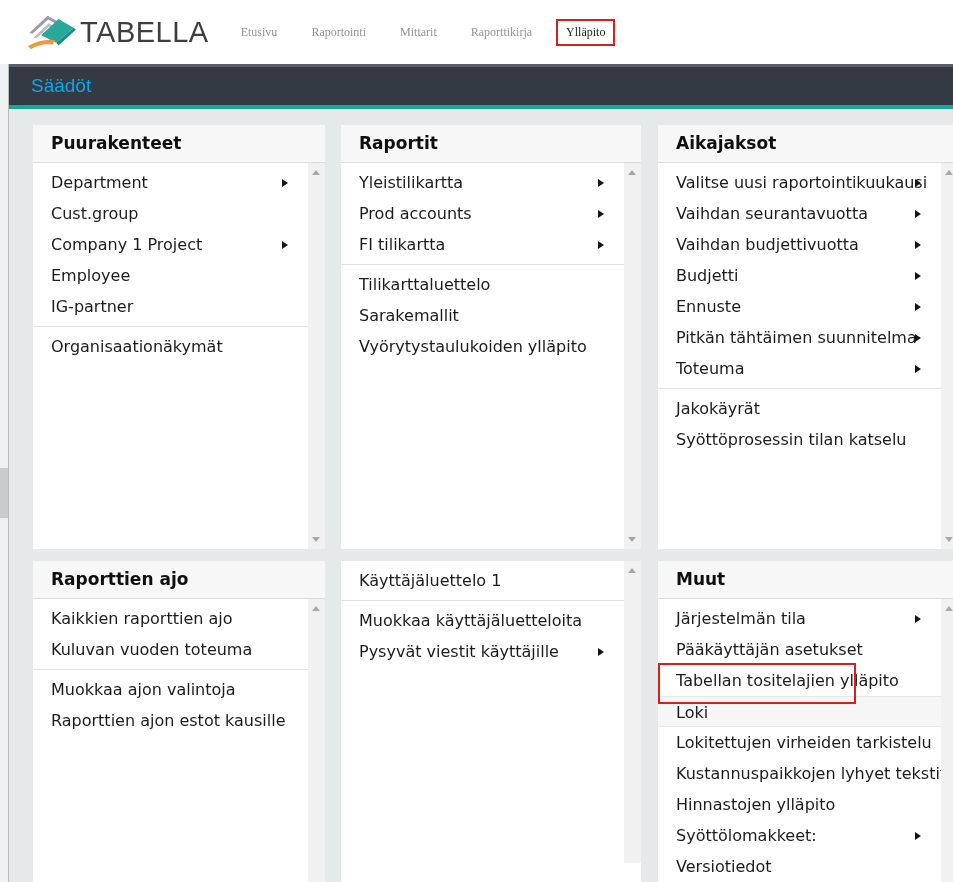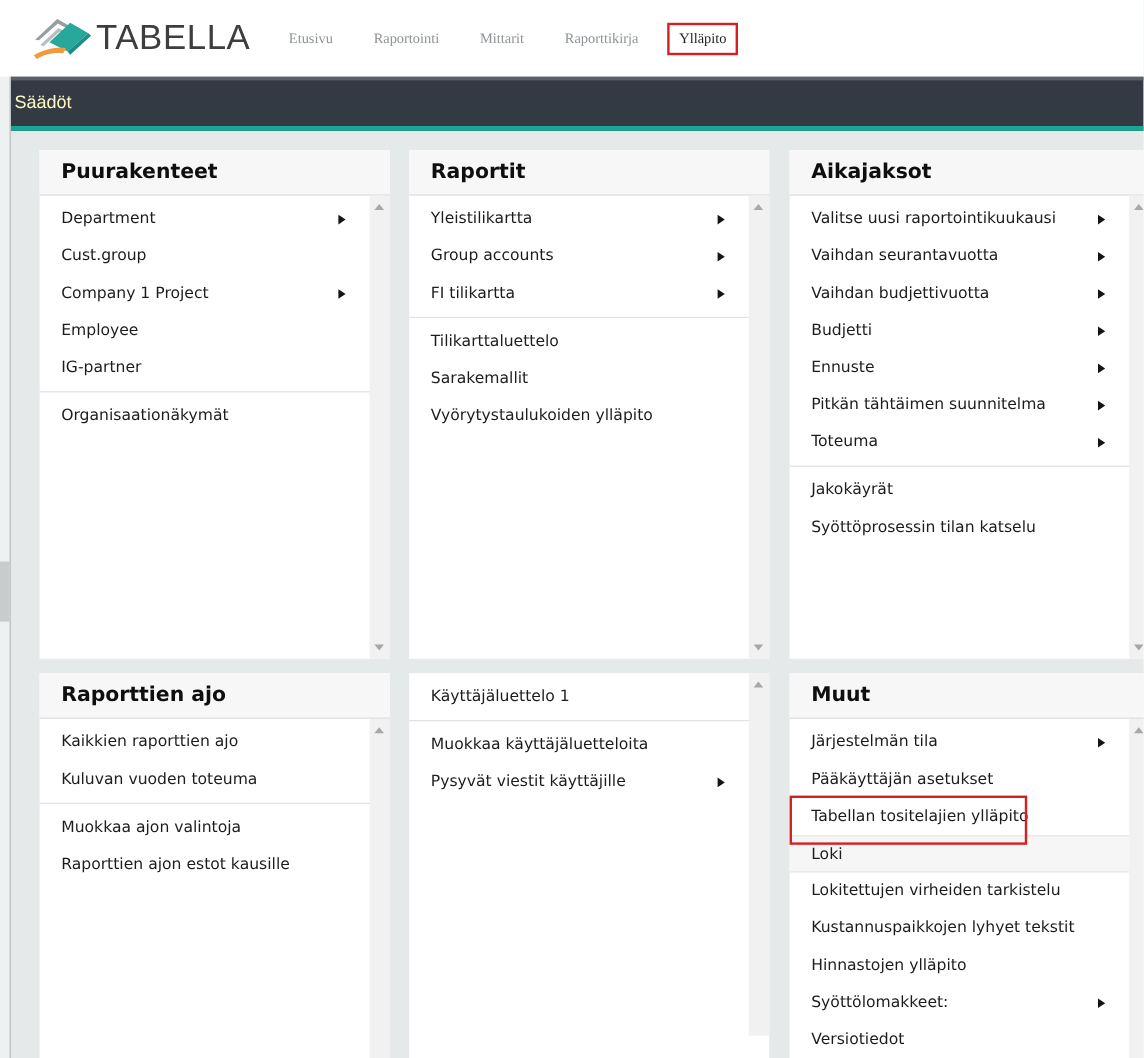--- a/index.html
+++ b/index.html
@@ -18,35 +18,35 @@
   .nav-item{font-family:Liberation Serif, serif;font-size:12px;color:#8f9496;
     padding:4px 8px;border:2px solid transparent;cursor:pointer;white-space:nowrap;}
   .nav-item.active{color:#1f1f1f;}
   .nav-item.annotated{border-color:#d62020;}
   
   .lower{position:relative;height:818px;background:#e6e9e9;}
   .left-strip{position:absolute;left:0;top:0;bottom:0;width:8px;background:#eef1f1;border-right:1px solid #b7bbbc;}
   .strip-handle{position:absolute;left:0;top:404px;width:8px;height:50px;background:#c9cccc;}
   .subheader{margin-left:9px;height:45px;box-sizing:border-box;border-top:3px solid #5a6066;
     border-bottom:4px solid #17a694;background:#343a43;}
-  .subheader span{display:block;line-height:38px;padding-left:3px;color:#fef9c3;font-size:15px;
+  .subheader span{display:block;line-height:38px;padding-left:22px;color:#0ea5e9;font-size:19px;
     font-family:"Liberation Sans",sans-serif;}
   
   .panel{position:absolute;background:#ffffff;}
   .p0{left:33px;top:61px;width:292px;height:424px;}
   .p1{left:341px;top:61px;width:300px;height:424px;}
   .p2{left:658px;top:61px;width:300px;height:424px;}
   .p3{left:33px;top:497px;width:292px;height:340px;}
   .p4{left:341px;top:497px;width:300px;height:340px;}
   .p5{left:658px;top:497px;width:300px;height:340px;}
   .panel-header{height:37px;background:#f7f7f7;border-bottom:1px solid #dcdcdc;}
   .panel-header span{display:block;line-height:37px;padding-left:18px;font-size:17px;font-weight:bold;color:#0f0f0f;}
   .panel-list{position:relative;padding-top:4px;height:calc(100% - 42px);}
   .item{position:relative;height:31px;line-height:31px;box-sizing:border-box;
-    padding-left:18px;margin-right:17px;font-size:13px;color:#1c1c1c;cursor:pointer;white-space:nowrap;overflow:hidden;}
+    padding-left:18px;margin-right:17px;font-size:16px;color:#1c1c1c;cursor:pointer;white-space:nowrap;overflow:hidden;}
   .item.shaded{background:#f6f6f6;border-top:1px solid #e7e7e7;border-bottom:1px solid #e7e7e7;}
   .sub-arrow{position:absolute;right:20px;top:50%;transform:translateY(-50%);
     width:0;height:0;border-left:6px solid #141414;border-top:4px solid transparent;border-bottom:4px solid transparent;}
   .separator{height:1px;background:#e2e2e2;margin:4px 17px 4px 0;}
   .vscroll{position:absolute;top:0;right:0;bottom:0;width:17px;background:#f1f1f1;}
   .sarr{position:absolute;left:4px;width:0;height:0;}
   .sarr.up{top:7px;border-left:4px solid transparent;border-right:4px solid transparent;border-bottom:5px solid #a8a8a8;}
   .sarr.down{bottom:7px;border-left:4px solid transparent;border-right:4px solid transparent;border-top:5px solid #a8a8a8;}
   .red-box{position:absolute;left:0;top:64px;width:194px;height:37px;border:2px solid #d62020;pointer-events:none;}
 </style>
@@ -98,21 +98,21 @@
             <div class="sarr down"></div>
           </div>
         </div>
       </section>
       <section class="panel p1">
         <div class="panel-header">
           <span>Raportit</span>
         </div>
         <div class="panel-list">
           <div class="item"><span class="lbl">Yleistilikartta</span><span class="sub-arrow"></span></div>
-          <div class="item"><span class="lbl">Group accounts</span><span class="sub-arrow"></span></div>
+          <div class="item"><span class="lbl">Prod accounts</span><span class="sub-arrow"></span></div>
           <div class="item"><span class="lbl">FI tilikartta</span><span class="sub-arrow"></span></div>
           <div class="separator"></div>
           <div class="item"><span class="lbl">Tilikarttaluettelo</span></div>
           <div class="item"><span class="lbl">Sarakemallit</span></div>
           <div class="item"><span class="lbl">Vyörytystaulukoiden ylläpito</span></div>
           <div class="vscroll">
             <div class="sarr up"></div>
             <div class="sarr down"></div>
           </div>
         </div>

